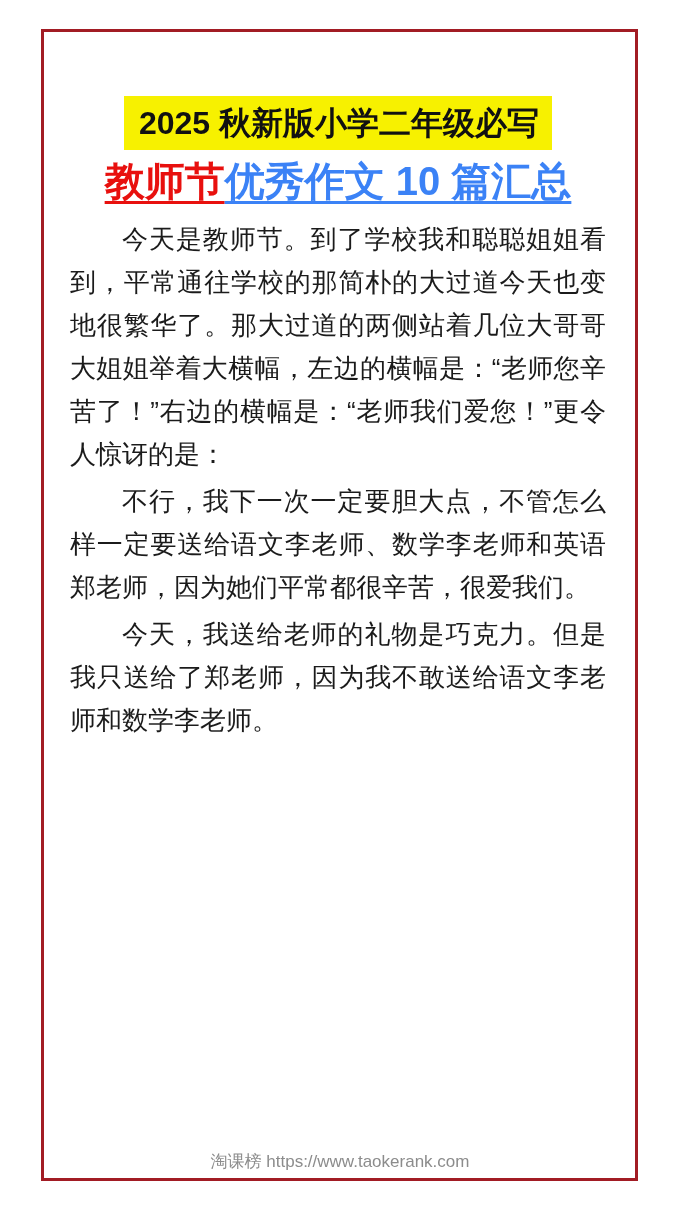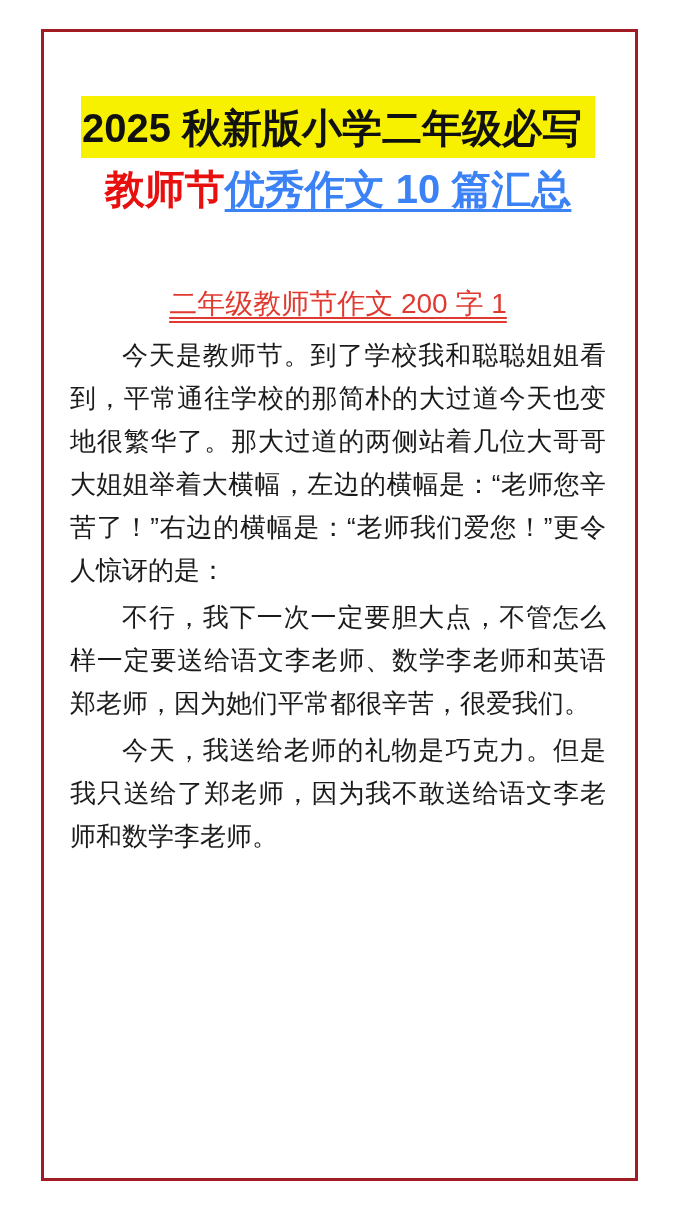--- a/index.html
+++ b/index.html
@@ -23,36 +23,37 @@
   .content {
     position: absolute;
     left: 66px; top: 96px;
     width: 544px;
   }
   .title-line1 { text-align: center; }
   .title-highlight {
     display: inline-block;
     background: #F7F100;
     color: #111111;
-    font-size: 40px;
+    font-size: 32px;
     font-weight: 900;
     line-height: 1.05;
-    padding: 11px 13px 9px 1px;
+    padding: 11px 13px 9px 15px;
     white-space: nowrap;
   }
   .title-line2 {
     text-align: center;
     margin-top: 6px;
     font-size: 40px;
     font-weight: 900;
     line-height: 1.25;
     white-space: nowrap;
   }
   .seg-red {
     color: #E8100E;
+    text-decoration: underline;
     text-underline-offset: 6px;
     text-decoration-thickness: 3px;
   }
   .seg-blue {
     color: #3b82f6;
     text-decoration: underline;
     text-underline-offset: 6px;
     text-decoration-thickness: 3px;
   }
   .essay-heading {
@@ -95,26 +96,24 @@
   <div class="content">
 
     <div class="title-line1">
       <span class="title-highlight">2025 秋新版小学二年级必写</span>
     </div>
 
     <div class="title-line2">
       <span class="seg-red">教师节</span><span class="seg-blue">优秀作文 10 篇汇总</span>
     </div>
 
-    <div class="essay-heading">
-      <span>二年级教师节作文 200 字 1</span>
-    </div>
 
     <div class="essay">
       <p>今天是教师节。到了学校我和聪聪姐姐看到，平常通往学校的那简朴的大过道今天也变地很繁华了。那大过道的两侧站着几位大哥哥大姐姐举着大横幅，左边的横幅是：“老师您辛苦了！”右边的横幅是：“老师我们爱您！”更令人惊讶的是：</p>
       <p>不行，我下一次一定要胆大点，不管怎么样一定要送给语文李老师、数学李老师和英语郑老师，因为她们平常都很辛苦，很爱我们。</p>
       <p>今天，我送给老师的礼物是巧克力。但是我只送给了郑老师，因为我不敢送给语文李老师和数学李老师。</p>
     </div>
 
   </div>
 
+  <div class="footer">淘课榜 https://www.taokerank.com</div>
 
 </div>
 
 </body></html>

